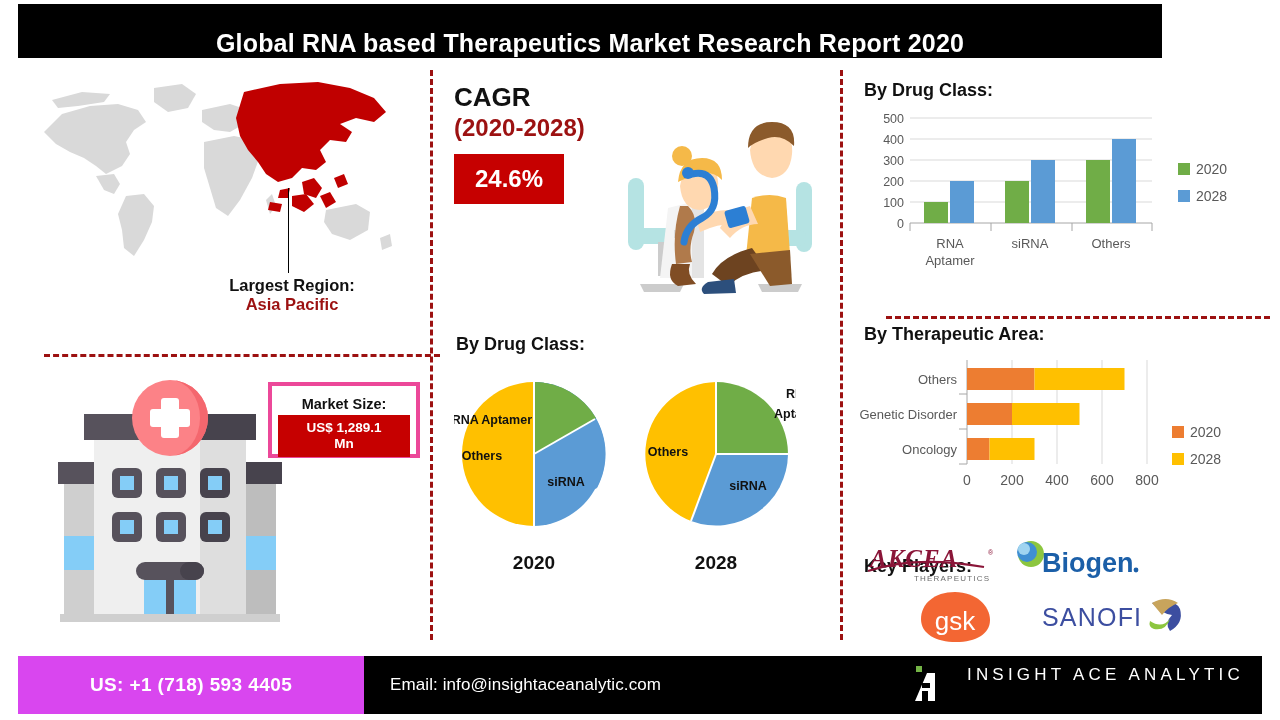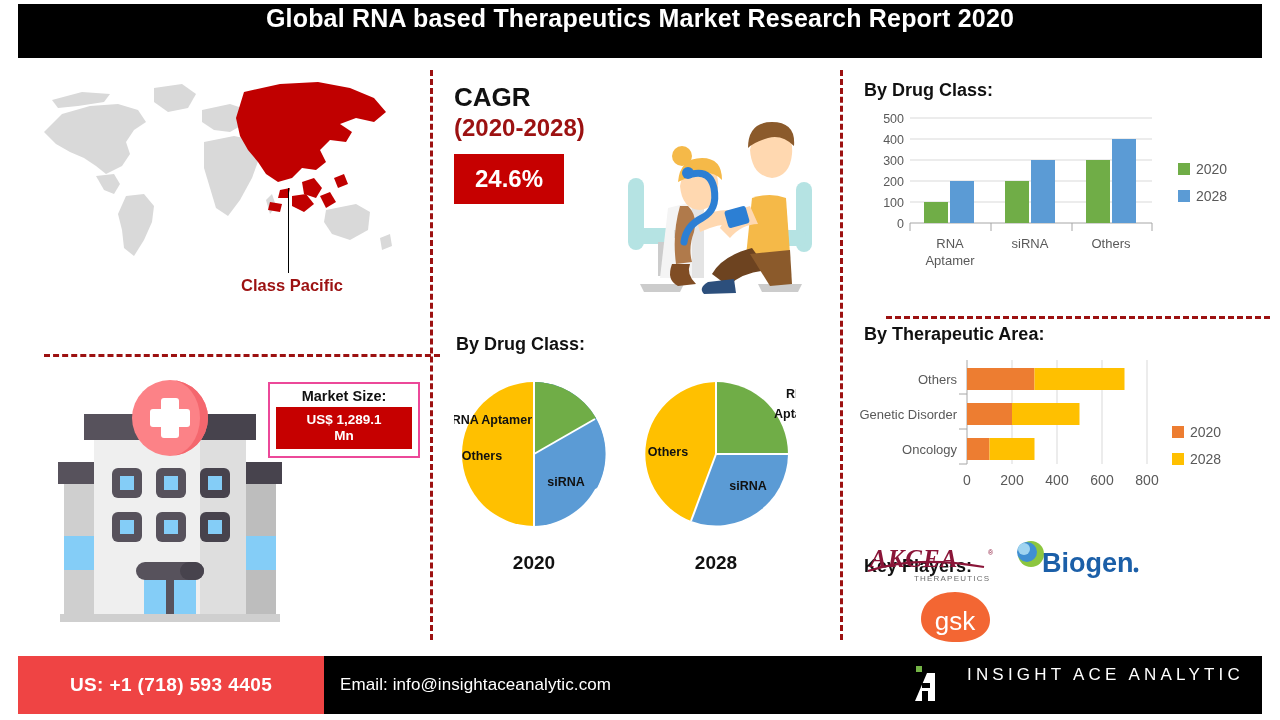--- a/index.html
+++ b/index.html
@@ -1,22 +1,22 @@
 <!DOCTYPE html>
 <html><head>
 <meta charset="utf-8">
 <style>
   * { margin:0; padding:0; box-sizing:border-box; }
   html,body { width:1280px; height:720px; background:#ffffff; }
   body { font-family:"Liberation Sans", sans-serif; overflow:hidden; position:relative; }
 
   
   .header {
-    position:absolute; left:18px; top:4px; width:1244px; height:54px;
-    background:#000000; display:flex; align-items:flex-start; justify-content:center;
+    position:absolute; left:18px; top:4px; width:1144px; height:54px;
+    background:#000000; display:flex; align-items:flex-end; justify-content:center;
   }
   .header-title {
     color:#ffffff; font-size:25px; font-weight:bold; letter-spacing:.2px;
     font-family:"Liberation Sans", sans-serif; white-space:nowrap;
   }
 
   
   .canvas { position:absolute; left:0; top:58px; width:1280px; height:592px; }
 
   .v-divider {
@@ -44,21 +44,21 @@
   .region-name  { font-size:16.5px; font-weight:bold; color:#9c1111; }
   .region-pct   { font-size:16.5px; font-weight:bold; color:#9c1111; }
 
   .left-h-div { left:22px; top:296px; width:396px; }
 
   .hospital-wrap { position:absolute; left:28px; top:318px; width:240px; height:270px; }
   .hospital-wrap svg { width:100%; height:100%; display:block; }
 
   .market-box {
     position:absolute; left:246px; top:324px; width:152px; height:76px;
-    border:2px solid #ec4899; background:#ffffff; padding:4px 6px;
+    border:4px solid #ec4899; background:#ffffff; padding:10px 6px;
   }
   .market-title { font-size:14.5px; font-weight:bold; color:#111; text-align:center; margin-bottom:3px; }
   .market-value-box {
     background:#c60000; color:#ffffff; font-size:13.5px; font-weight:bold;
     text-align:center; padding:5px 2px 6px; line-height:1.15;
   }
 
   
   .mid-col { position:absolute; left:440px; top:0; width:396px; height:592px; }
 
@@ -98,25 +98,25 @@
   .logos { position:absolute; left:8px; top:478px; width:410px; height:108px; }
   .logo-row { display:flex; align-items:center; }
   .logo-row-1 { gap:16px; height:54px; padding-left:6px; }
   .logo-row-2 { gap:46px; height:54px; padding-left:56px; }
   .logo { display:flex; align-items:center; }
   .logo svg { display:block; }
 
   
   .footer { position:absolute; left:18px; top:656px; width:1244px; height:58px; display:flex; }
   .footer-green {
-    width:306px; background:#ef4444; color:#ffffff; display:flex; align-items:center;
+    width:346px; background:#d946ef; color:#ffffff; display:flex; align-items:center;
     justify-content:center; font-size:19px; font-weight:bold; letter-spacing:.4px;
   }
   .footer-black { flex:1; background:#000000; display:flex; align-items:center; position:relative; }
-  .footer-email { color:#ffffff; font-size:17px; padding-left:16px; letter-spacing:.1px; }
+  .footer-email { color:#ffffff; font-size:17px; padding-left:26px; letter-spacing:.1px; }
   .footer-brand { position:absolute; right:18px; display:flex; align-items:flex-start; gap:28px; }
   .brand-name { color:#ffffff; font-size:17px; letter-spacing:4.2px; font-weight:normal; }
 </style>
 </head>
 <body>
 
 <div class="header">
   <div class="header-title">Global RNA based Therapeutics Market Research Report 2020</div>
 </div>
 
@@ -157,21 +157,22 @@
           <path d="M246,120 L256,118 L254,128 L244,128 Z"></path>
           <path d="M300,108 L310,104 L314,114 L304,118 Z"></path>
           <path d="M236,132 L248,134 L246,142 L234,140 Z"></path>
         </g>
       </svg>
     </div>
 
     <div class="region-line"></div>
 
     <div class="region-block">
-      <div class="region-name">Class Pacific</div>
+      <div class="region-label">Largest Region:</div>
+      <div class="region-name">Asia Pacific</div>
     </div>
 
     <div class="h-divider left-h-div"></div>
 
     <div class="hospital-wrap">
       <svg viewBox="0 0 240 270" xmlns="http://www.w3.org/2000/svg">
 
         <rect x="14" y="100" width="44" height="140" fill="#cfcfcf"></rect>
         <rect x="182" y="100" width="44" height="140" fill="#bdbdbd"></rect>
         <rect x="14" y="160" width="44" height="34" fill="#84cdf7"></rect>
@@ -433,20 +434,28 @@
           </svg>
         </div>
       </div>
       <div class="logo-row logo-row-2">
         <div class="logo">
           <svg width="78" height="54" viewBox="0 0 78 54" xmlns="http://www.w3.org/2000/svg">
             <path d="M39,2 C60,2 74,16 74,30 C74,44 60,52 40,52 C20,52 5,44 5,29 C5,14 18,2 39,2 Z" fill="#f36633"></path>
             <text x="39" y="40" font-family="Liberation Sans, sans-serif" font-size="26" fill="#ffffff" text-anchor="middle">gsk</text>
           </svg>
         </div>
+        <div class="logo">
+          <svg width="150" height="48" viewBox="0 0 150 48" xmlns="http://www.w3.org/2000/svg">
+            <text x="2" y="33" font-family="Liberation Sans, sans-serif" font-size="25" fill="#3c4ea0" letter-spacing="1.2">SANOFI</text>
+            <path d="M112,10 q22,-6 28,6 q4,14 -10,22 q-6,-8 2,-16 q-8,0 -20,-12 Z" fill="#3c4ea0"></path>
+            <path d="M112,10 q14,-8 26,0 q-10,4 -16,12 Z" fill="#c8a45c"></path>
+            <path d="M110,28 q12,8 20,-2 q-4,12 -16,10 q-6,-2 -4,-8 Z" fill="#8cc63f"></path>
+          </svg>
+        </div>
       </div>
     </div>
   </div>
 </div>
 
 <div class="footer">
   <div class="footer-green">US: +1 (718) 593 4405</div>
   <div class="footer-black">
     <div class="footer-email">Email: info@insightaceanalytic.com</div>
     <div class="footer-brand">

